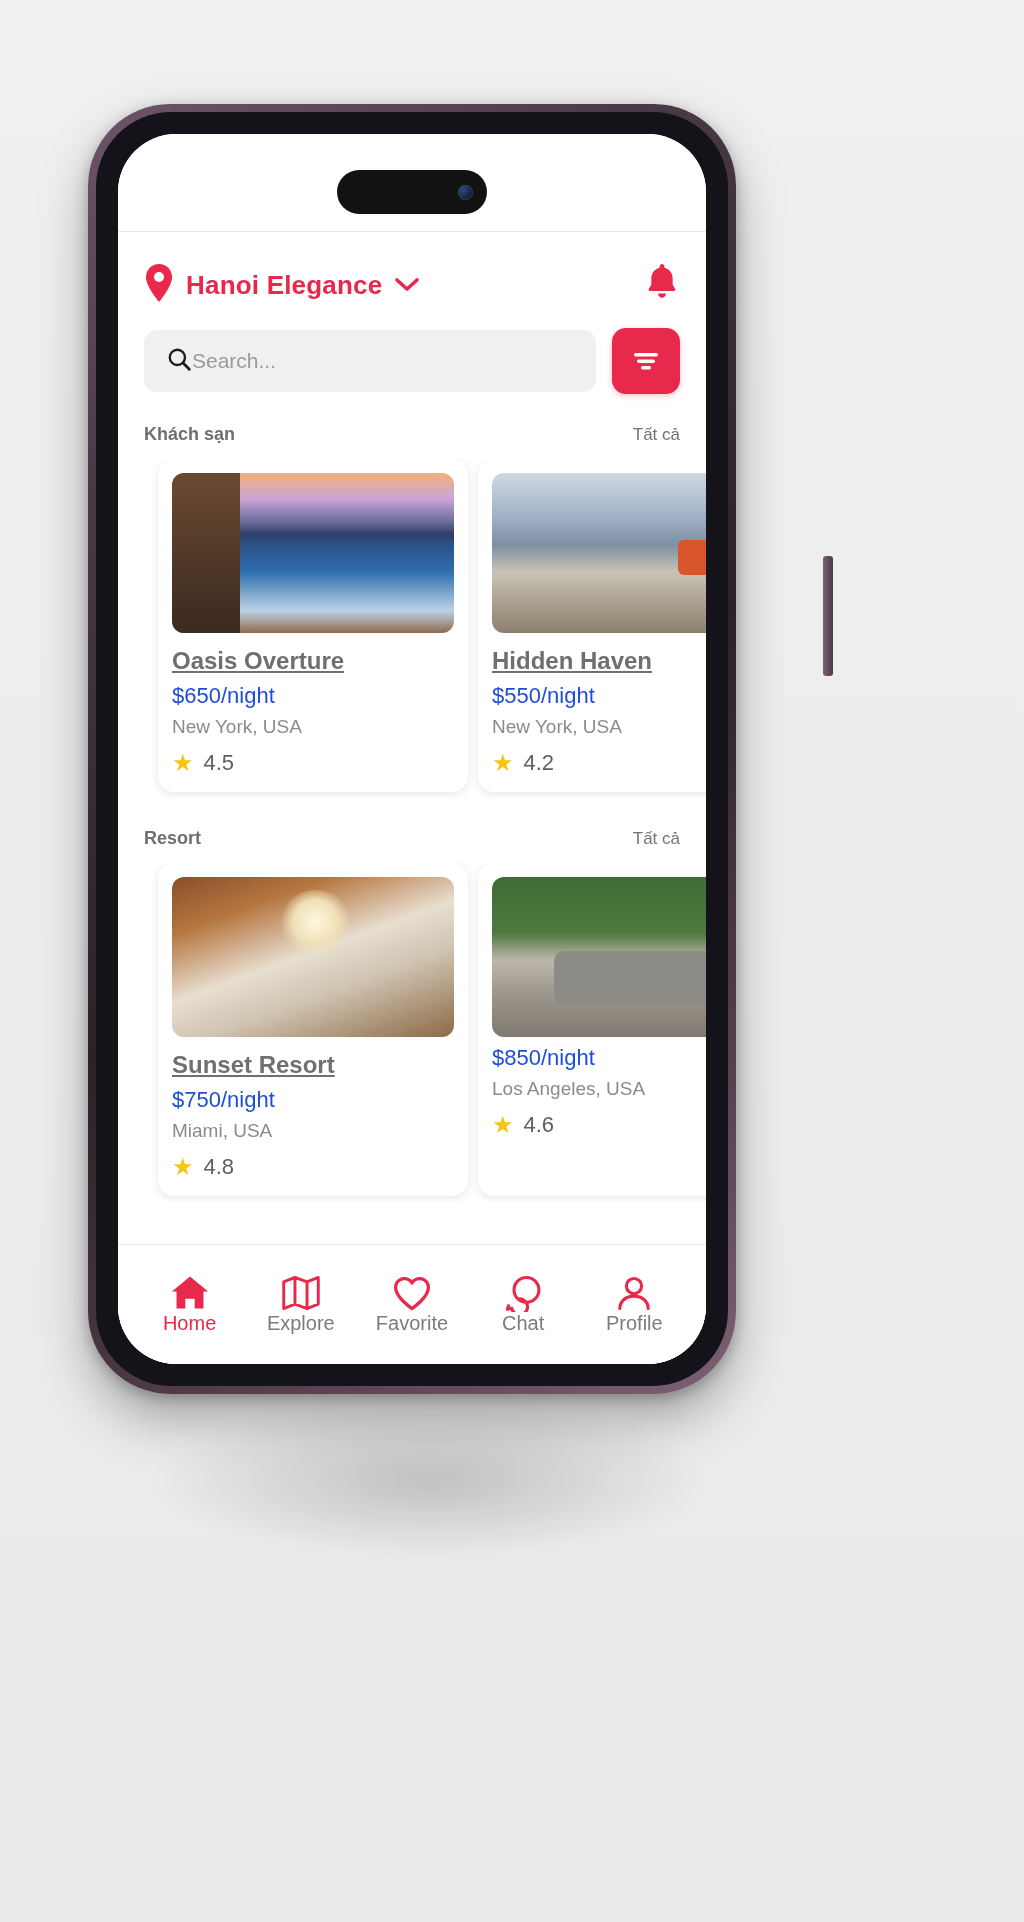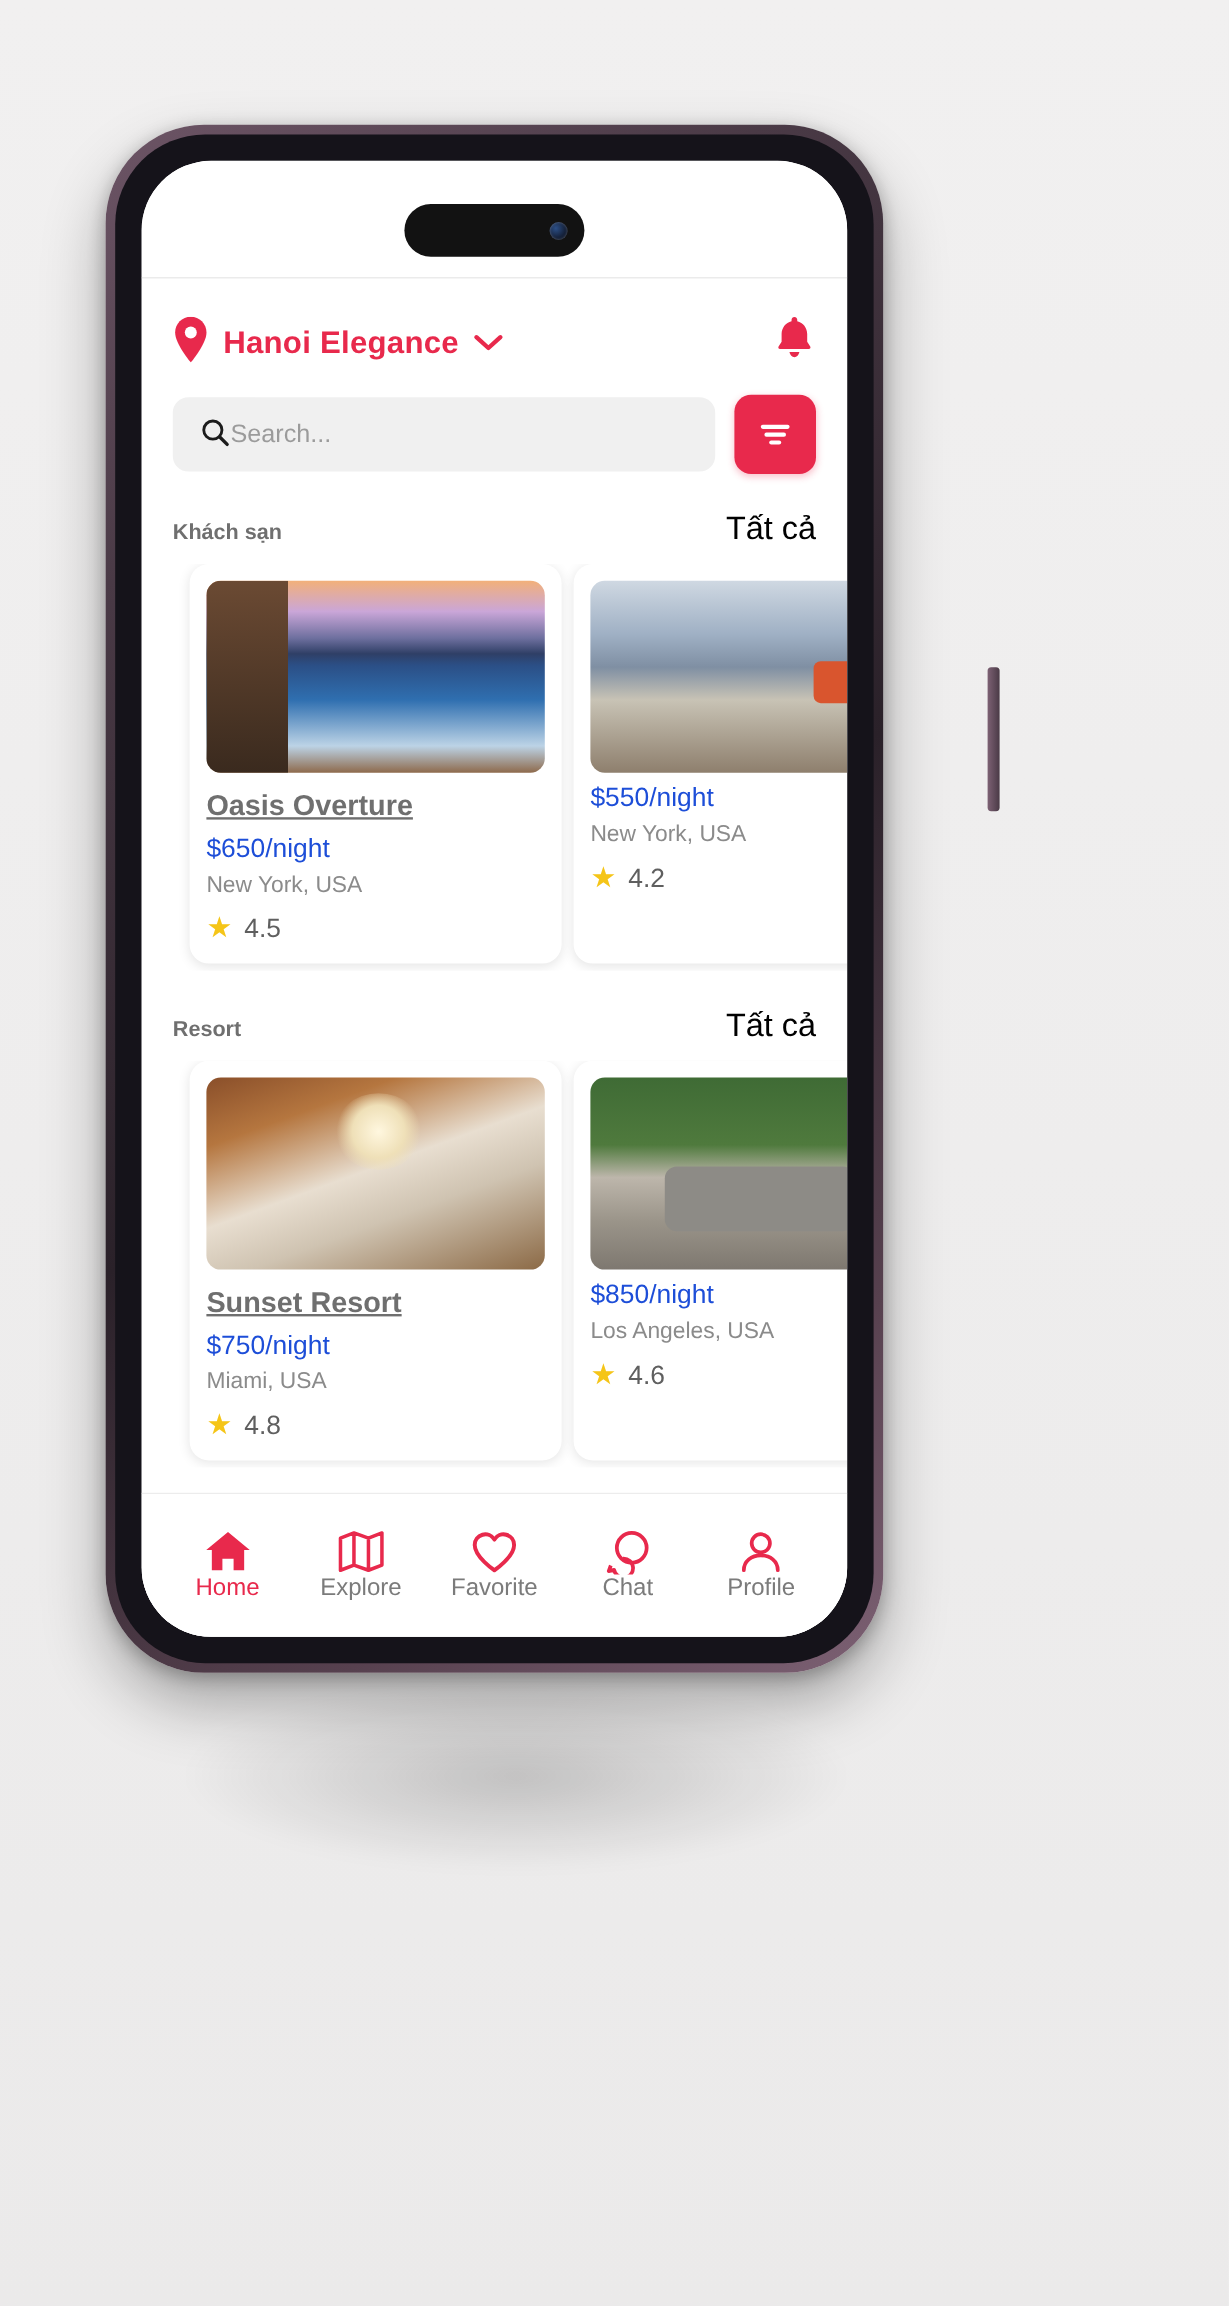--- a/index.html
+++ b/index.html
@@ -80,21 +80,21 @@
     width:68px; height:66px; background:#e8294c; border-radius:14px;
     display:flex; align-items:center; justify-content:center; cursor:pointer;
     box-shadow:0 2px 6px rgba(232,41,76,.28);
   }
 
   .section-head{
     display:flex; align-items:baseline; justify-content:space-between;
     padding:30px 26px 14px 26px;
   }
   .section-title{ font-size:18px; font-weight:700; color:#6f6f6f; }
-  .section-all{ font-size:27px; color:#000000; cursor:pointer; }
+  .section-all{ font-size:17px; color:#737373; cursor:pointer; }
 
   .cards{ display:flex; gap:10px; padding:0 20px 6px 20px; overflow:hidden; }
   .card{
     flex:0 0 auto; width:310px; background:#fff; border-radius:16px;
     box-shadow:0 2px 10px rgba(0,0,0,.10); padding:14px 14px 16px 14px;
   }
   .card:first-child{ margin-left:20px; }
   .card-img{
     width:100%; height:160px; border-radius:12px; overflow:hidden; position:relative;
   }
@@ -223,20 +223,21 @@
                 <div class="card-title">Oasis Overture</div>
                 <div class="card-price">$650/night</div>
                 <div class="card-loc">New York, USA</div>
                 <div class="card-rate">
                   <span class="star">★</span>
                   <span class="val">4.5</span>
                 </div>
               </div>
               <div class="card">
                 <div class="card-img img-terrace"></div>
+                <div class="card-title">Hidden Haven</div>
                 <div class="card-price">$550/night</div>
                 <div class="card-loc">New York, USA</div>
                 <div class="card-rate">
                   <span class="star">★</span>
                   <span class="val">4.2</span>
                 </div>
               </div>
             </div>
 
             <div class="section-head">

